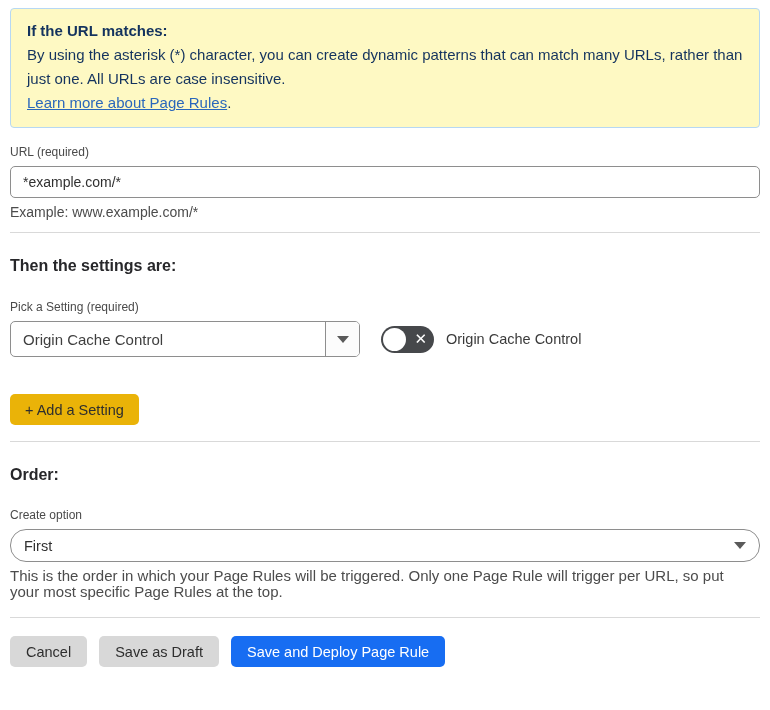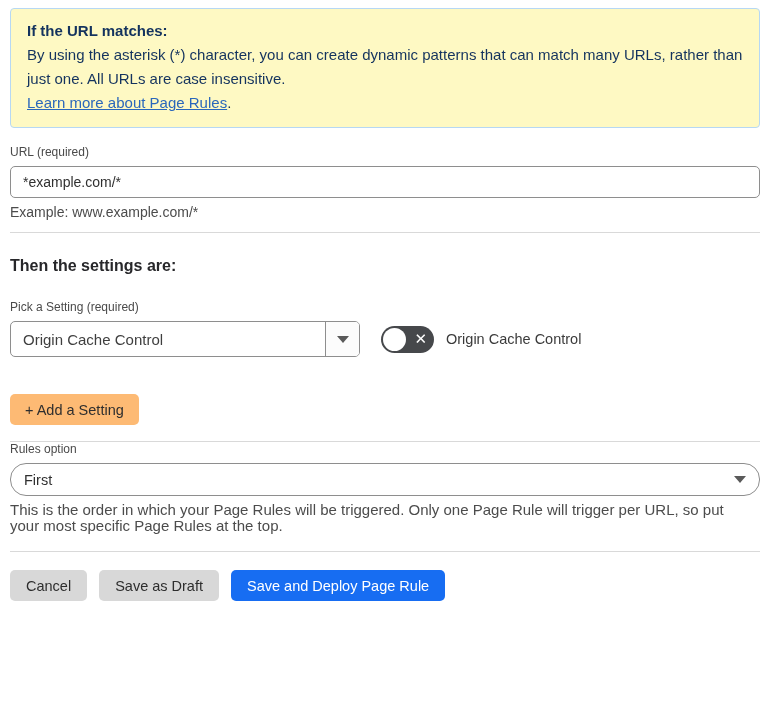--- a/index.html
+++ b/index.html
@@ -145,21 +145,21 @@
   }
   .toggle-label {
     margin-left: 12px;
     font-size: 14.5px;
     color: #3b3b3b;
   }
 
   .add-setting-btn {
     margin-top: 37px;
     display: inline-block;
-    background: #fdba74;
+    background: #eab308;
     border: none;
     border-radius: 5px;
     height: 31px;
     padding: 0 15px;
     font-size: 14.5px;
     color: #2e2e2e;
     font-family: "Liberation Sans", sans-serif;
     cursor: pointer;
   }
   .divider-2 { margin-top: 16px; }
@@ -240,22 +240,23 @@
       <span class="toggle-knob"></span>
       <span class="toggle-x">✕</span>
     </div>
     <span class="toggle-label">Origin Cache Control</span>
   </div>
 
   <button class="add-setting-btn">+ Add a Setting</button>
 
   <hr class="divider divider-2">
 
-
-  <div class="field-label">Rules option</div>
+  <h2 class="section-heading order-heading">Order:</h2>
+
+  <div class="field-label">Create option</div>
 
   <div class="order-select">
     <span>First</span>
     <span class="caret-down"></span>
   </div>
 
   <div class="order-help">This is the order in which your Page Rules will be triggered. Only one Page Rule will trigger per URL, so put your most specific Page Rules at the top.</div>
 
   <hr class="divider divider-3">
 

